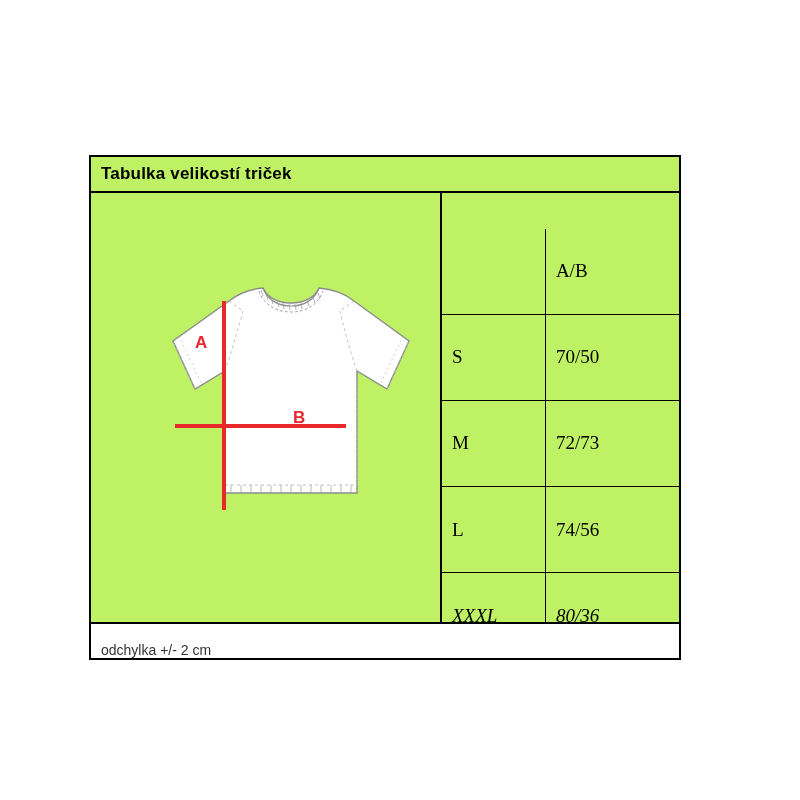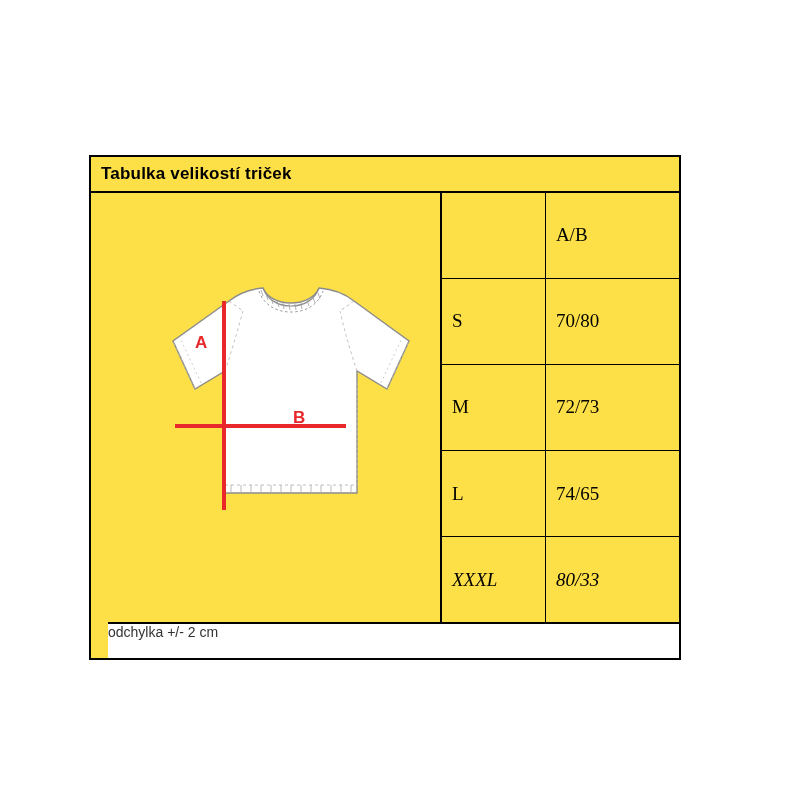--- a/index.html
+++ b/index.html
@@ -15,21 +15,21 @@
   }
 
   #sizechart {
     position: absolute;
     left: 89px;
     top: 155px;
     width: 592px;
     height: 505px;
     border: 2px solid #000000;
     box-sizing: border-box;
-    background: #fde047;
+    background: #bef264;
   }
 
   .title-bar {
     height: 36px;
     border-bottom: 2px solid #000000;
     box-sizing: border-box;
     display: flex;
     align-items: center;
     padding-left: 10px;
   }
@@ -58,20 +58,21 @@
   .table-cell {
     flex: 1;
     position: relative;
   }
 
   table.sizes {
     width: 100%;
     height: 100%;
     border-collapse: collapse;
     table-layout: fixed;
+    margin-top: 36px;
   }
   table.sizes td {
     border: 1px solid #000000;
     font-family: "Liberation Serif", serif;
     font-size: 19px;
     color: #000000;
     padding-left: 10px;
     vertical-align: middle;
     height: 61px;
   }
@@ -86,24 +87,24 @@
   table.sizes td:last-child { border-right: none; }
 
   .note-bar {
     position: absolute;
     left: 0;
     right: 0;
     bottom: 0;
     height: 36px;
     border-top: 2px solid #000000;
     display: flex;
-    align-items: flex-start;
+    align-items: flex-end;
+    padding-left: 10px;
     box-sizing: border-box;
     background: #ffffff;
-    margin-left: 17px;
   }
   .note-text {
     font-family: "Liberation Sans", sans-serif;
     font-size: 14px;
     color: #333333;
   }
 
   .shirt-svg {
     position: absolute;
     left: 0;
@@ -210,33 +211,33 @@
 
     <div class="table-cell">
       <table class="sizes">
         <tbody>
             <tr class="head">
           <td class="col-size"></td>
           <td class="col-val">A/B</td>
         </tr>
         <tr>
           <td class="col-size">S</td>
-          <td class="col-val">70/80</td>
+          <td class="col-val">70/50</td>
         </tr>
         <tr>
           <td class="col-size">M</td>
           <td class="col-val">72/73</td>
         </tr>
         <tr>
           <td class="col-size">L</td>
-          <td class="col-val">74/65</td>
+          <td class="col-val">74/56</td>
         </tr>
         <tr>
           <td class="col-size">XXXL</td>
-          <td class="col-val">80/33</td>
+          <td class="col-val">80/36</td>
         </tr>
       </tbody>
         </table>
     </div>
 
   </div>
 
   <div class="note-bar">
     <span class="note-text">odchylka +/- 2 cm</span>
   </div>

